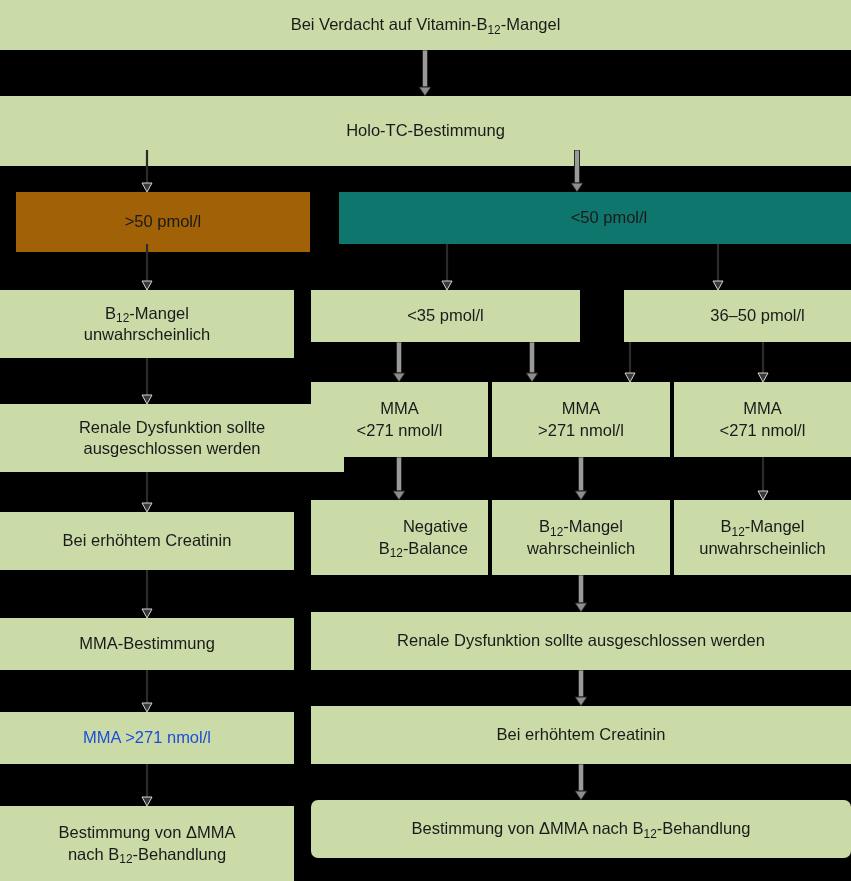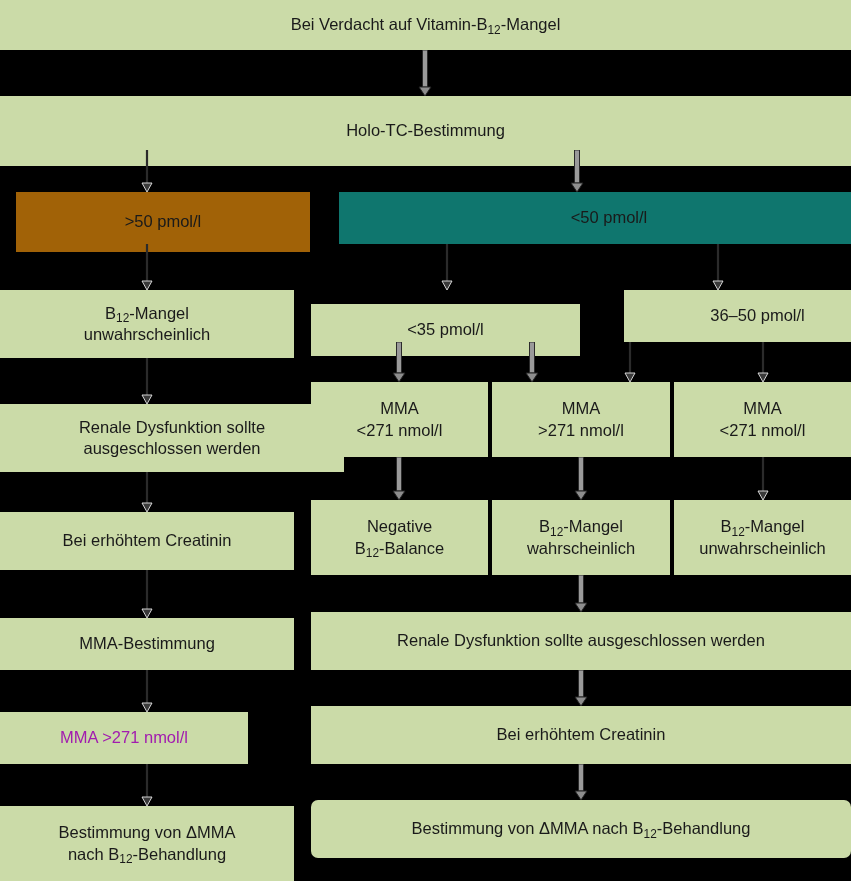--- a/index.html
+++ b/index.html
@@ -43,33 +43,33 @@
 </style>
 </head>
 <body>
 
 <div id="chart">
     <div class="node" style="left: 0px; top: 0px; width: 851px; height: 50px; background: rgb(203, 219, 168); color: rgb(26, 26, 26);"><div class="inner">Bei Verdacht auf Vitamin-B<sub>12</sub>-Mangel</div></div>
     <div class="node" style="left: 0px; top: 96px; width: 851px; height: 70px; background: rgb(203, 219, 168); color: rgb(26, 26, 26);"><div class="inner">Holo-TC-Bestimmung</div></div>
     <div class="node" style="left: 0px; top: 192px; width: 294px; height: 60px; background: #a16207; color: rgb(26, 26, 26); margin-left: 16px;"><div class="inner">&gt;50 pmol/l</div></div>
     <div class="node" style="left: 311px; top: 192px; width: 540px; height: 52px; background: #0f766e; color: rgb(26, 26, 26); margin-left: 28px;"><div class="inner">&lt;50 pmol/l</div></div>
     <div class="node" style="left: 0px; top: 290px; width: 294px; height: 68px; background: rgb(203, 219, 168); color: rgb(26, 26, 26);"><div class="inner">B<sub>12</sub>-Mangel<br>unwahrscheinlich</div></div>
-    <div class="node" style="left: 311px; top: 290px; width: 269px; height: 52px; background: rgb(203, 219, 168); color: rgb(26, 26, 26); margin-top: 14px;"><div class="inner">&lt;35 pmol/l</div></div>
+    <div class="node" style="left: 311px; top: 290px; width: 269px; height: 52px; background: rgb(203, 219, 168); color: rgb(26, 26, 26);"><div class="inner">&lt;35 pmol/l</div></div>
     <div class="node" style="left: 584px; top: 290px; width: 267px; height: 52px; background: rgb(203, 219, 168); color: rgb(26, 26, 26); margin-left: 40px;"><div class="inner">36–50 pmol/l</div></div>
     <div class="node" style="left: 0px; top: 404px; width: 344px; height: 68px; background: rgb(203, 219, 168); color: rgb(26, 26, 26);"><div class="inner">Renale Dysfunktion sollte<br>ausgeschlossen werden</div></div>
     <div class="node" style="left: 311px; top: 382px; width: 177px; height: 75px; background: rgb(203, 219, 168); color: rgb(26, 26, 26);"><div class="inner">MMA<br>&lt;271 nmol/l</div></div>
     <div class="node" style="left: 492px; top: 382px; width: 178px; height: 75px; background: rgb(203, 219, 168); color: rgb(26, 26, 26);"><div class="inner">MMA<br>&gt;271 nmol/l</div></div>
     <div class="node" style="left: 674px; top: 382px; width: 177px; height: 75px; background: rgb(203, 219, 168); color: rgb(26, 26, 26);"><div class="inner">MMA<br>&lt;271 nmol/l</div></div>
     <div class="node" style="left: 0px; top: 512px; width: 294px; height: 58px; background: rgb(203, 219, 168); color: rgb(26, 26, 26);"><div class="inner">Bei erhöhtem Creatinin</div></div>
-    <div class="node" style="left: 311px; top: 500px; width: 177px; height: 75px; background: rgb(203, 219, 168); color: rgb(26, 26, 26);"><div class="inner">Negative<br>B<sub>12</sub>-Balance</div></div>
+    <div class="node" style="left: 311px; top: 500px; width: 177px; height: 75px; background: rgb(203, 219, 168); color: rgb(26, 26, 26); text-align: right;"><div class="inner">Negative<br>B<sub>12</sub>-Balance</div></div>
     <div class="node" style="left: 492px; top: 500px; width: 178px; height: 75px; background: rgb(203, 219, 168); color: rgb(26, 26, 26);"><div class="inner">B<sub>12</sub>-Mangel<br>wahrscheinlich</div></div>
     <div class="node" style="left: 674px; top: 500px; width: 177px; height: 75px; background: rgb(203, 219, 168); color: rgb(26, 26, 26);"><div class="inner">B<sub>12</sub>-Mangel<br>unwahrscheinlich</div></div>
     <div class="node" style="left: 0px; top: 618px; width: 294px; height: 52px; background: rgb(203, 219, 168); color: rgb(26, 26, 26);"><div class="inner">MMA-Bestimmung</div></div>
     <div class="node" style="left: 311px; top: 612px; width: 540px; height: 58px; background: rgb(203, 219, 168); color: rgb(26, 26, 26);"><div class="inner">Renale Dysfunktion sollte ausgeschlossen werden</div></div>
-    <div class="node" style="left: 0px; top: 712px; width: 248px; height: 52px; background: rgb(203, 219, 168); color: #a21caf;"><div class="inner">MMA &gt;271 nmol/l</div></div>
+    <div class="node" style="left: 0px; top: 712px; width: 294px; height: 52px; background: rgb(203, 219, 168); color: #1d4ed8;"><div class="inner">MMA &gt;271 nmol/l</div></div>
     <div class="node" style="left: 311px; top: 706px; width: 540px; height: 58px; background: rgb(203, 219, 168); color: rgb(26, 26, 26);"><div class="inner">Bei erhöhtem Creatinin</div></div>
     <div class="node" style="left: 0px; top: 806px; width: 294px; height: 75px; background: rgb(203, 219, 168); color: rgb(26, 26, 26);"><div class="inner">Bestimmung von ΔMMA<br>nach B<sub>12</sub>-Behandlung</div></div>
     <div class="node" style="left: 311px; top: 800px; width: 540px; height: 58px; background: rgb(203, 219, 168); color: rgb(26, 26, 26); border-radius: 7px;"><div class="inner">Bestimmung von ΔMMA nach B<sub>12</sub>-Behandlung</div></div>
     <svg class="arrow" width="16" height="46" style="left: 417px; top: 50px;">
       <rect x="5.5" y="0" width="5" height="37" fill="#9a9a9a" stroke="#2b2b2b" stroke-width="1"></rect>
       <path d="M2,37 L14,37 L8,46 Z" fill="#8d8d8d" stroke="#222" stroke-width="1"></path>
     </svg>
     <svg class="arrow" width="16" height="42" style="left: 139px; top: 150px;">
       <line x1="8" y1="0" x2="8" y2="33" stroke="#2b2b2b" stroke-width="2.2"></line>
       <path d="M3,33 L13,33 L8,42 Z" fill="#3a3a3a" stroke="#e8e8e8" stroke-width="0.9"></path>

